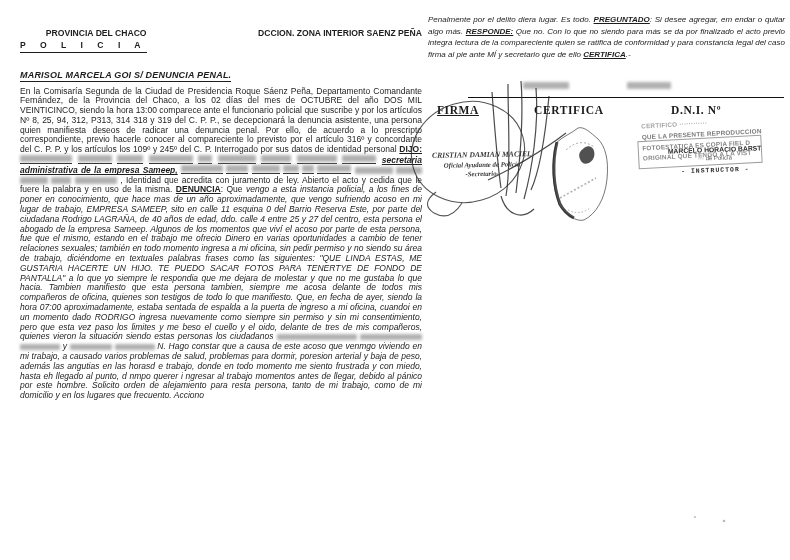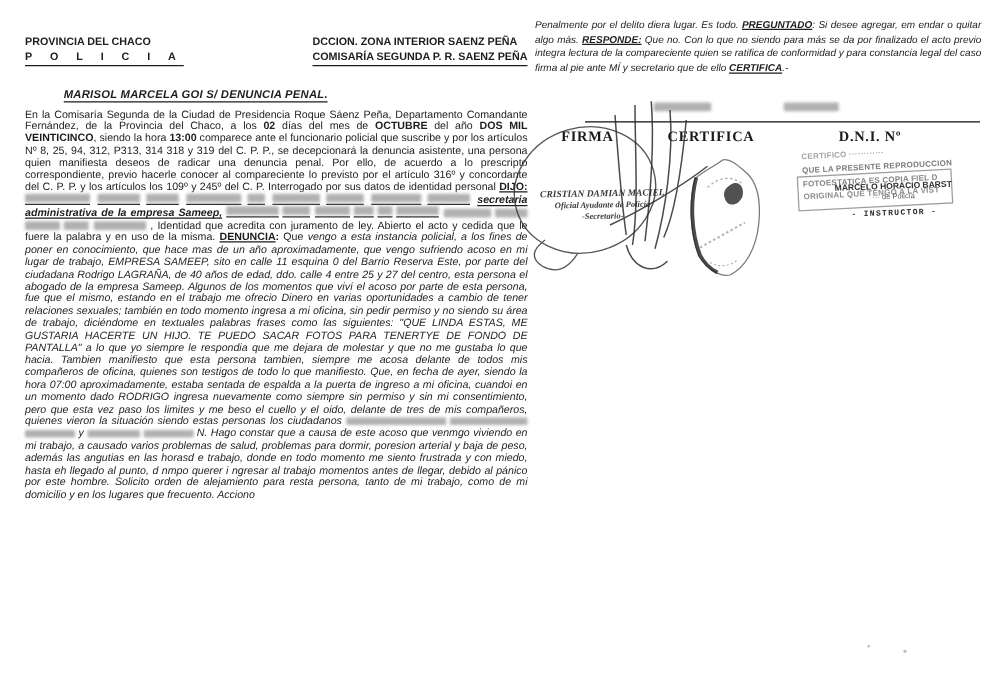--- a/index.html
+++ b/index.html
@@ -5,38 +5,38 @@
   html,body{margin:0;padding:0;}
   body{
     width:790px;height:560px;position:relative;overflow:hidden;
     background:#ffffff;color:#1d1d1d;
     font-family:"Liberation Sans", sans-serif;
   }
   
   .page-left{position:absolute;left:20px;top:28px;width:402px;}
   .hdr{display:flex;justify-content:space-between;align-items:flex-start;
        font-size:8.6px;font-weight:bold;line-height:11.5px;}
-  .hdr .blk{white-space:nowrap;}
+  .hdr .blk{white-space:nowrap;text-align:right;}
   .hdr .blk.right{text-align:left;}
   .hdr .uline{display:inline-block;border-bottom:1.2px solid #1d1d1d;padding-bottom:.5px;}
   .hdr .spaced{letter-spacing:6px;}
   .doc-title{margin-top:13px;text-align:center;font-size:17.5px;font-weight:bold;
              font-style:italic;letter-spacing:1px;padding-right:30px;}
   .subject{margin-top:17px;font-size:9px;font-weight:bold;font-style:italic;}
-  .subject span{border-bottom:1.3px solid #1d1d1d;padding-bottom:1px;letter-spacing:.2px;margin-left:31px;}
+  .subject span{border-bottom:1.3px solid #1d1d1d;padding-bottom:1px;letter-spacing:.2px;}
   .body-left{margin-top:7px;font-size:8.5px;line-height:9.8px;text-align:justify;}
   
   .page-right{position:absolute;left:428px;top:14px;width:357px;height:540px;}
   .body-right{font-size:8px;line-height:11.5px;text-align:justify;font-style:italic;}
   .sig-chips{position:absolute;left:95px;top:68px;display:flex;gap:58px;}
   .sig-line{position:absolute;left:40px;top:83px;width:316px;border-top:1.6px solid #111;}
   .sig-labels{position:absolute;left:0;top:90px;width:357px;height:14px;
       font-family:"Liberation Serif", serif;font-weight:bold;font-size:11.5px;color:#1a1a1a;}
   .sig-labels .lab{position:absolute;top:0;letter-spacing:.6px;}
-  .lab-firma{left:21px;}
+  .lab-firma{left:9px;text-decoration:underline;}
   .lab-aclaracion{left:106px;}
   .lab-dni{left:243px;text-align:center;}
   .stamp-secretary{position:absolute;left:2px;top:136px;width:104px;text-align:center;
       font-family:"Liberation Serif", serif;font-weight:bold;font-style:italic;
       color:#3a3a3a;font-size:7.6px;line-height:9.6px;transform:rotate(-1deg);}
   .stamp-secretary div:nth-child(2){font-size:6.8px;}
   .stamp-secretary div:nth-child(3){font-size:6.8px;}
   .stamp-certify{position:absolute;left:214px;top:104px;width:132px;
       transform:rotate(-3deg);font-size:6.4px;font-weight:bold;color:#5a5a5a;
       letter-spacing:.2px;line-height:10.8px;white-space:nowrap;}
@@ -46,41 +46,40 @@
   .stamp-certify div:nth-child(4){opacity:.7;}
   .certify-box{position:absolute;left:210px;top:124px;width:122px;height:26px;
       border:1.2px solid #4a4a4a;opacity:.55;transform:rotate(-3deg);}
   .stamp-instructor{position:absolute;left:228px;top:131px;width:118px;text-align:center;
       transform:rotate(-2deg);color:#2e2e2e;font-weight:bold;font-size:6.8px;line-height:9px;
       white-space:nowrap;}
   .stamp-instructor div:nth-child(2){font-size:6px;font-weight:normal;opacity:.8;}
   .stamp-instructor div:nth-child(3){margin-top:3px;letter-spacing:1px;
       font-family:"Liberation Mono", monospace;font-size:6.5px;}
   
-  .s-b{font-weight:bold;margin-top:16px;}
+  .s-b{font-weight:normal;margin-top:16px;}
   .s-i{font-style:italic;}
   .s-bu{font-weight:bold;text-decoration:underline;}
   .s-biu{font-weight:bold;font-style:italic;text-decoration:underline;}
   .rd{display:inline-block;vertical-align:-1px;}
   .rd i{display:block;height:6.5px;background:#b1b1b1;border-radius:1px;filter:blur(1.4px);}
   .rd.u{border-bottom:1.1px solid #242424;padding-bottom:1px;}
   .overlay-svg{position:absolute;left:0;top:0;pointer-events:none;}
 </style>
 </head>
 <body>
 
 <div class="page-left">
   <div class="hdr">
     <div class="blk">
       <div>PROVINCIA DEL CHACO</div>
       <div><span class="uline spaced">P O L I C I A</span></div>
     </div>
     <div class="blk right">
       <div>DCCION. ZONA INTERIOR SAENZ PEÑA</div>
-      <div><span class="uline">COMISARÍA SEGUNDA P. R. SAENZ PEÑA</span></div>
     </div>
   </div>
 
 
   <div class="subject">
     <span>MARISOL MARCELA GOI S/ DENUNCIA PENAL.</span>
   </div>
 
   <div class="body-left"><span>En la Comisaría Segunda de la Ciudad de Presidencia Roque Sáenz Peña, Departamento Comandante Fernández, de la Provincia del Chaco, a los </span><span class="s-b">02</span><span> días del mes de </span><span class="s-b">OCTUBRE</span><span> del año </span><span class="s-b">DOS MIL VEINTICINCO</span><span>, siendo la hora </span><span class="s-b">13:00</span><span> comparece ante el funcionario policial que suscribe y por los artículos Nº 8, 25, 94, 312, P313, 314 318 y 319 del C. P. P., se decepcionará la denuncia asistente, una persona quien manifiesta deseos de radicar una denuncia penal. Por ello, de acuerdo a lo prescripto correspondiente, previo hacerle conocer al compareciente lo previsto por el artículo 316º y concordante del C. P. P. y los artículos los 109º y 245º del C. P. Interrogado por sus datos de identidad personal </span><span class="s-bu">DIJO:</span><span> </span><span class="rd u" style="width: 52px;"><i></i></span> <span class="rd u" style="width: 34px;"><i></i></span> <span class="rd u" style="width: 26px;"><i></i></span> <span class="rd u" style="width: 44px;"><i></i></span> <span class="rd u" style="width: 14px;"><i></i></span> <span class="rd u" style="width: 38px;"><i></i></span> <span class="rd u" style="width: 30px;"><i></i></span> <span class="rd u" style="width: 40px;"><i></i></span> <span class="rd u" style="width: 34px;"><i></i></span> <span> </span><span class="s-biu">secretaria administrativa de la empresa Sameep,</span><span> </span><span class="rd u" style="width: 42px;"><i></i></span> <span class="rd u" style="width: 22px;"><i></i></span> <span class="rd u" style="width: 28px;"><i></i></span> <span class="rd u" style="width: 16px;"><i></i></span> <span class="rd u" style="width: 12px;"><i></i></span> <span class="rd u" style="width: 34px;"><i></i></span> <span> </span><span class="rd" style="width: 38px;"><i></i></span> <span class="rd" style="width: 26px;"><i></i></span> <span class="rd" style="width: 28px;"><i></i></span> <span class="rd" style="width: 20px;"><i></i></span> <span class="rd" style="width: 42px;"><i></i></span> <span>, Identidad que acredita con juramento de ley. Abierto el acto y cedida que le fuere la palabra y en uso de la misma. </span><span class="s-bu">DENUNCIA</span><span class="s-b">:</span><span> Que </span><span class="s-i">vengo a esta instancia policial, a los fines de poner en conocimiento, que hace mas de un año aproximadamente, que vengo sufriendo acoso en mi lugar de trabajo, EMPRESA SAMEEP, sito en calle 11 esquina 0 del Barrio Reserva Este, por parte del ciudadana Rodrigo LAGRAÑA, de 40 años de edad, ddo. calle 4 entre 25 y 27 del centro, esta persona el abogado de la empresa Sameep. Algunos de los momentos que viví el acoso por parte de esta persona, fue que el mismo, estando en el trabajo me ofrecio Dinero en varias oportunidades a cambio de tener relaciones sexuales; también en todo momento ingresa a mi oficina, sin pedir permiso y no siendo su área de trabajo, diciéndome en textuales palabras frases como las siguientes: "QUE LINDA ESTAS, ME GUSTARIA HACERTE UN HIJO. TE PUEDO SACAR FOTOS PARA TENERTYE DE FONDO DE PANTALLA" a lo que yo siempre le respondia que me dejara de molestar y que no me gustaba lo que hacia. Tambien manifiesto que esta persona tambien, siempre me acosa delante de todos mis compañeros de oficina, quienes son testigos de todo lo que manifiesto. Que, en fecha de ayer, siendo la hora 07:00 aproximadamente, estaba sentada de espalda a la puerta de ingreso a mi oficina, cuandoi en un momento dado  RODRIGO ingresa nuevamente como siempre sin permiso y sin mi consentimiento, pero que esta vez paso los limites y me beso el cuello y el oido, delante de tres de mis compañeros, quienes vieron la situación siendo estas personas los ciudadanos </span><span class="rd" style="width: 80px;"><i></i></span> <span class="rd" style="width: 62px;"><i></i></span> <span class="s-i"> </span><span class="rd" style="width: 40px;"><i></i></span> <span class="s-i"> y </span><span class="rd" style="width: 42px;"><i></i></span> <span class="rd" style="width: 40px;"><i></i></span> <span class="s-i">N. Hago constar que a causa de este acoso que venmgo viviendo en mi trabajo, a causado varios problemas de salud, problemas para dormir, poresion arterial y baja de peso, además las angutias en las horasd e trabajo, donde en todo momento me siento frustrada y con miedo, hasta eh llegado al punto, d nmpo querer i ngresar al trabajo momentos antes de llegar, debido al pánico por este hombre. Solicito orden de alejamiento para resta persona, tanto de mi trabajo, como de mi domicilio y en los lugares que frecuento. Acciono</span></div>
 </div>

